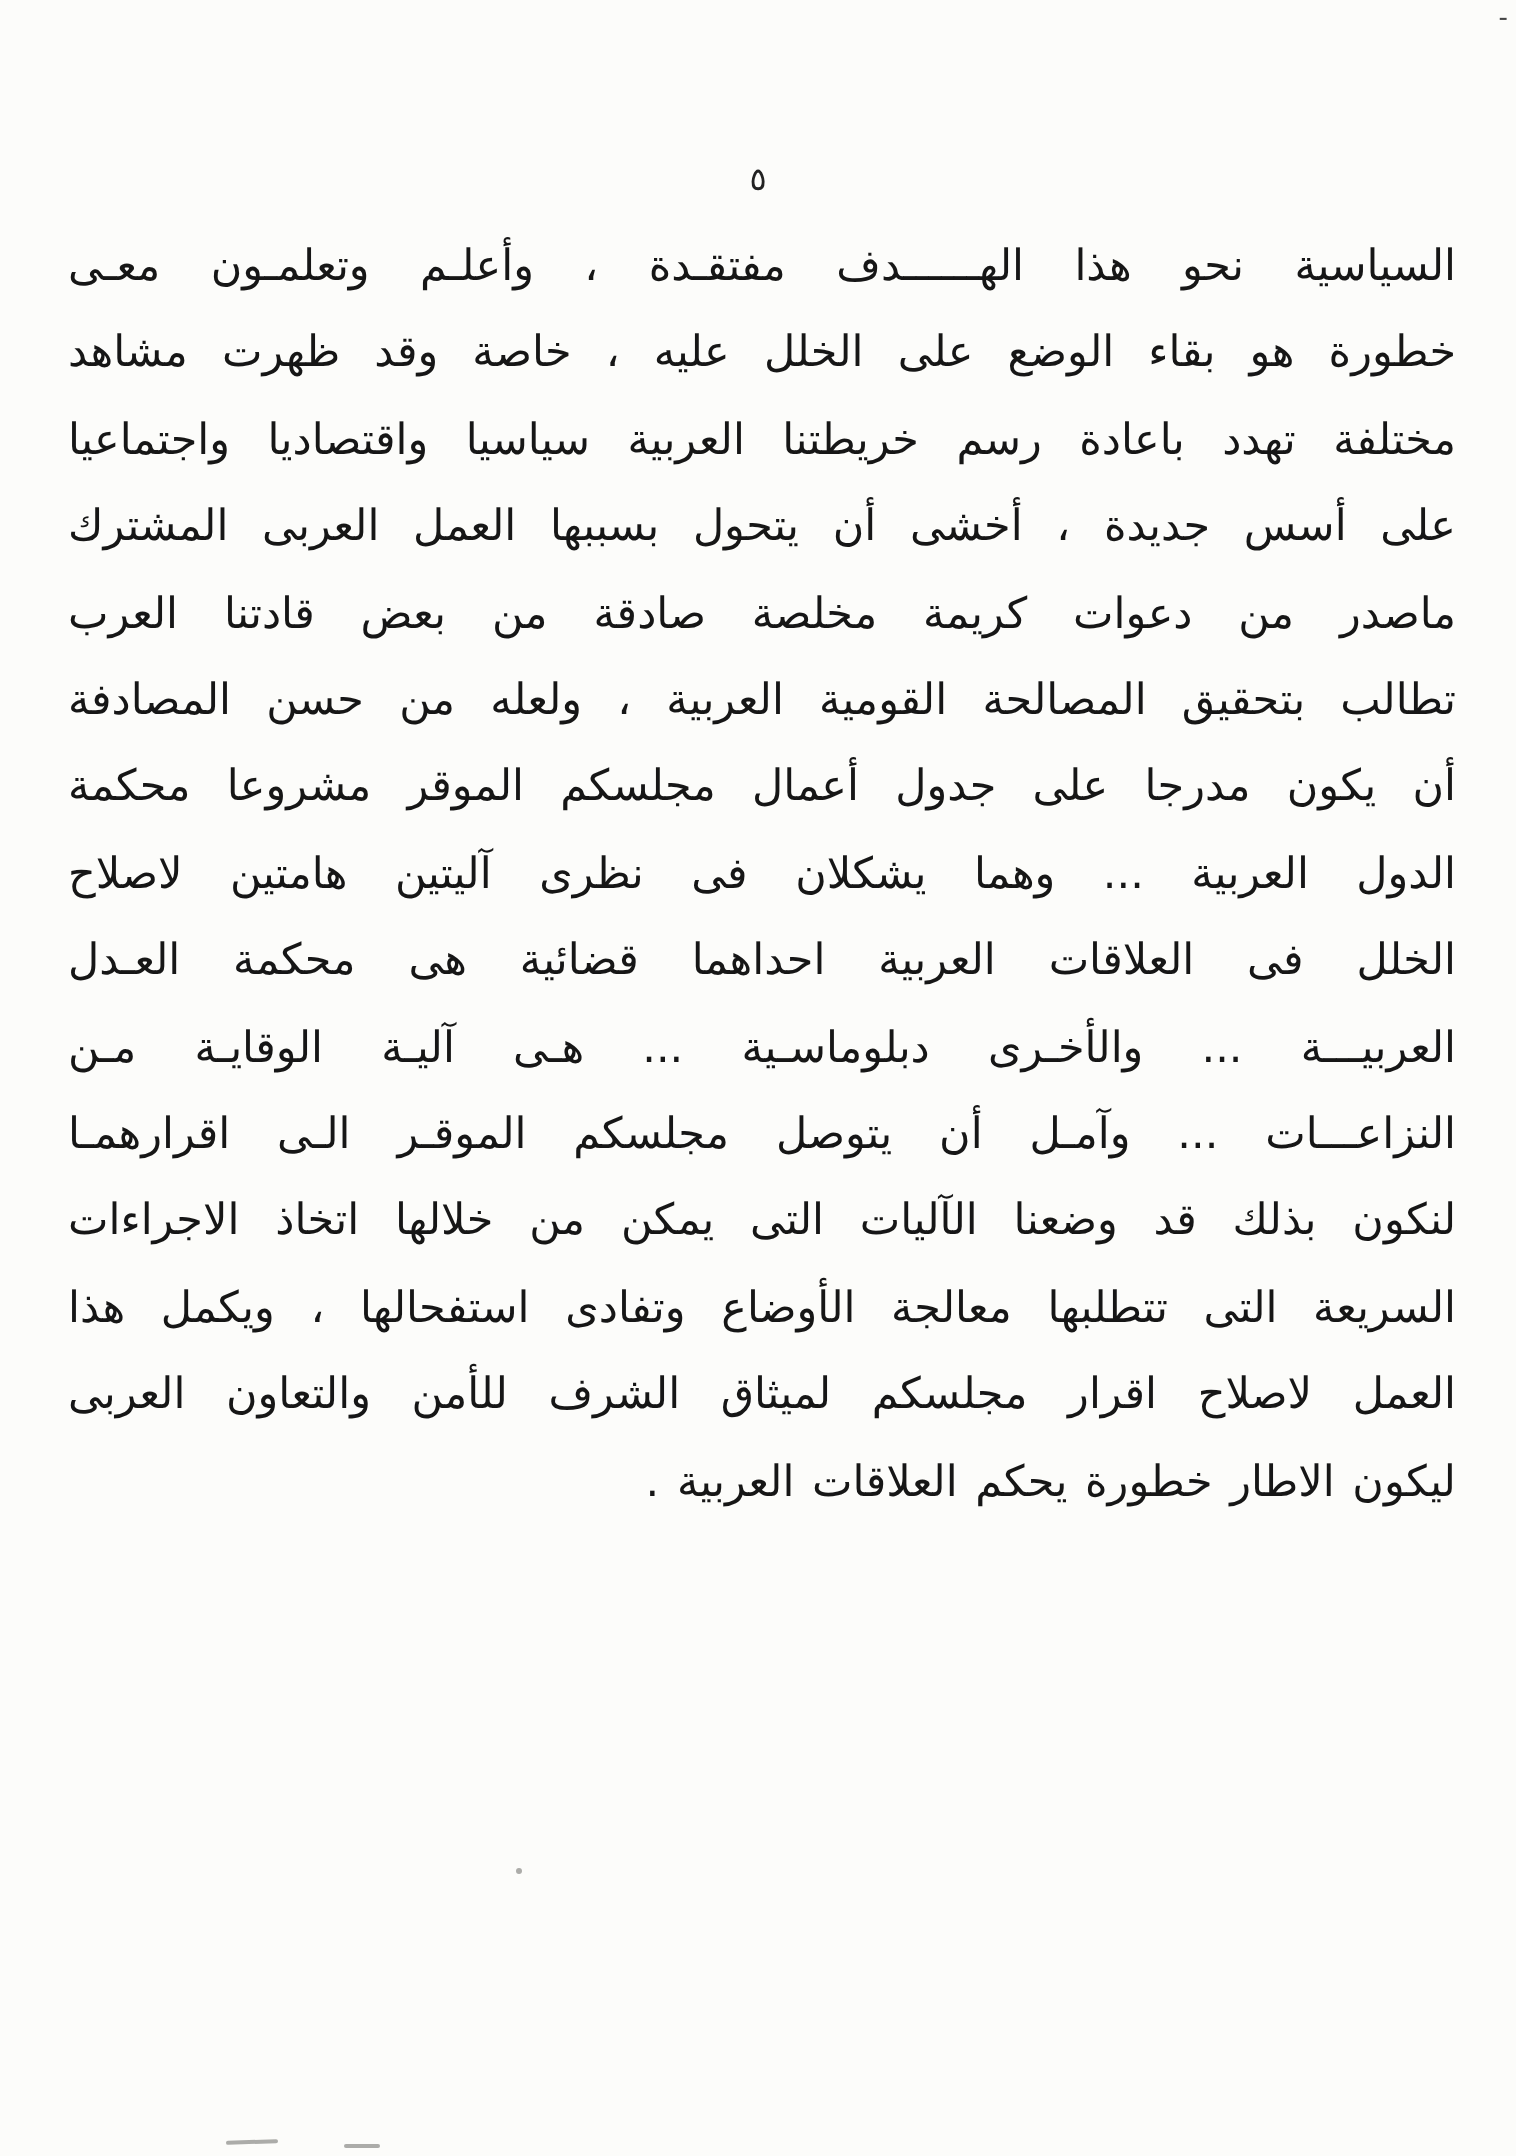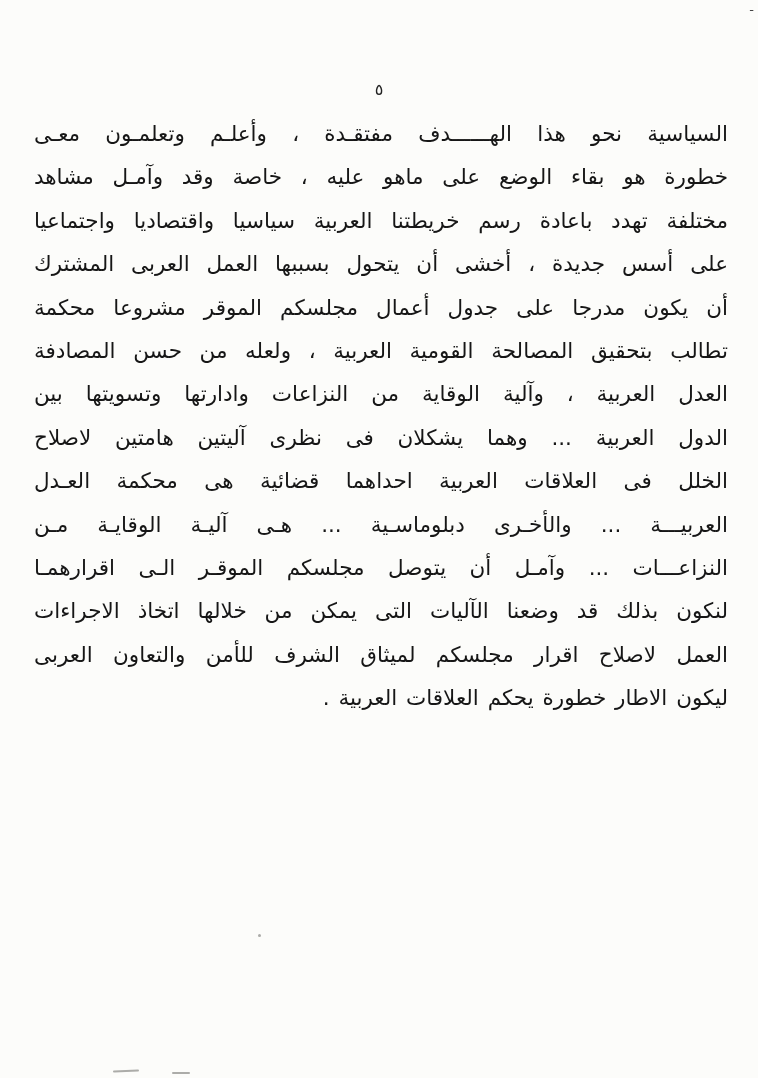--- a/index.html
+++ b/index.html
@@ -68,31 +68,32 @@
 <body>
 
 <div class="scan-page">
 
   <span class="corner-mark">-</span>
 
   <div class="page-number">٥</div>
 
   <div class="text-block">
     <div class="text-line">السياسية نحو هذا الهــــــدف مفتقـدة ، وأعلـم وتعلمـون معـى</div>
-    <div class="text-line">خطورة هو بقاء الوضع على ماهو عليه ، خاصة وقد وآمـل مشاهد</div>
+    <div class="text-line">خطورة هو بقاء الوضع على الخلل عليه ، خاصة وقد ظهرت مشاهد</div>
     <div class="text-line">مختلفة تهدد باعادة رسم خريطتنا العربية سياسيا واقتصاديا واجتماعيا</div>
     <div class="text-line">على أسس جديدة ، أخشى أن يتحول بسببها العمل العربى المشترك</div>
+    <div class="text-line">ماصدر من دعوات كريمة مخلصة صادقة من بعض قادتنا العرب</div>
+    <div class="text-line">تطالب بتحقيق المصالحة القومية العربية ، ولعله من حسن المصادفة</div>
     <div class="text-line">أن يكون مدرجا على جدول أعمال مجلسكم الموقر مشروعا محكمة</div>
-    <div class="text-line">تطالب بتحقيق المصالحة القومية العربية ، ولعله من حسن المصادفة</div>
-    <div class="text-line">العدل العربية ، وآلية الوقاية من النزاعات وادارتها وتسويتها بين</div>
     <div class="text-line">الدول العربية ... وهما يشكلان فى نظرى آليتين هامتين لاصلاح</div>
     <div class="text-line">الخلل فى العلاقات العربية احداهما قضائية هى محكمة العـدل</div>
     <div class="text-line">العربيـــة ... والأخـرى دبلوماسـية ... هـى آليـة الوقايـة مـن</div>
     <div class="text-line">النزاعـــات ... وآمـل أن يتوصل مجلسكم الموقـر الـى اقرارهمـا</div>
     <div class="text-line">لنكون بذلك قد وضعنا الآليات التى يمكن من خلالها اتخاذ الاجراءات</div>
+    <div class="text-line">السريعة التى تتطلبها معالجة الأوضاع وتفادى استفحالها ، ويكمل هذا</div>
     <div class="text-line">العمل لاصلاح اقرار مجلسكم لميثاق الشرف للأمن والتعاون العربى</div>
     <div class="text-line last-line">ليكون الاطار خطورة يحكم العلاقات العربية .</div>
   </div>
 
   <div class="scan-artifact artifact-1"></div>
   <div class="scan-artifact artifact-2"></div>
   <div class="scan-artifact artifact-3"></div>
 
 </div>
 

